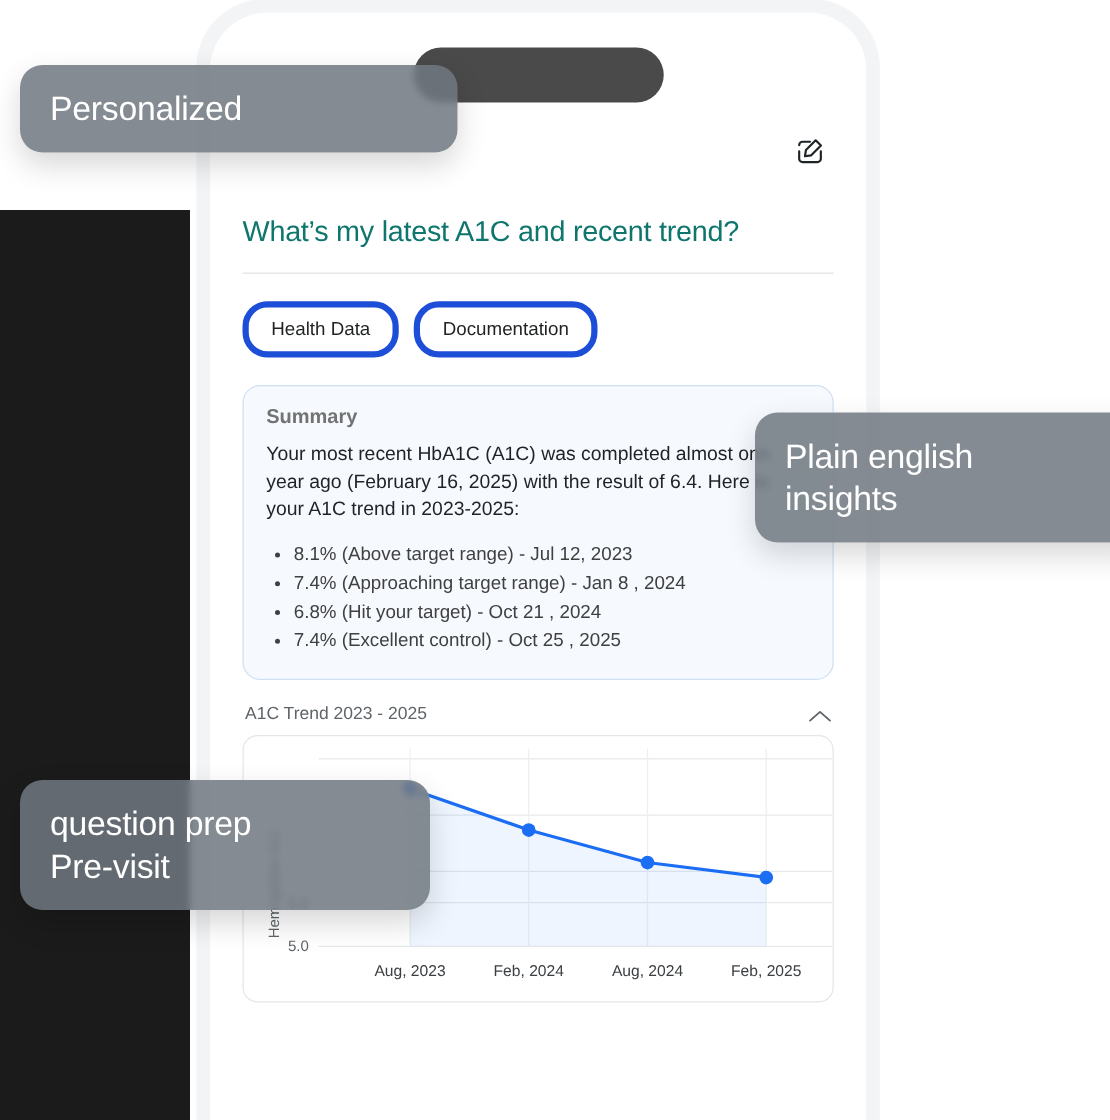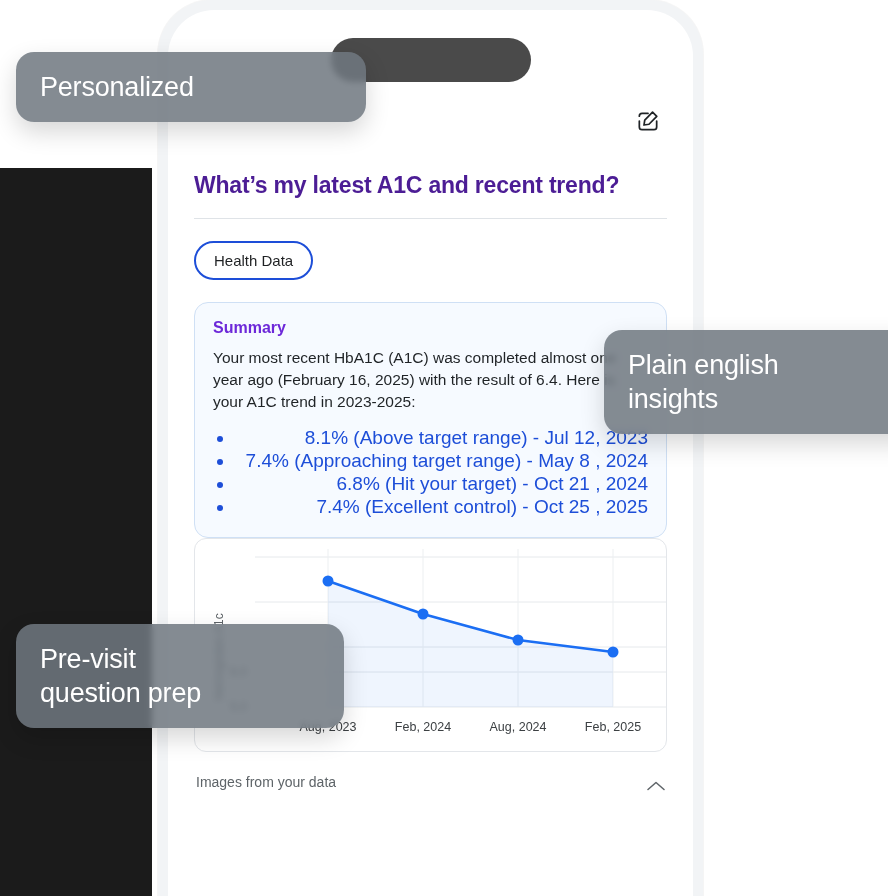--- a/index.html
+++ b/index.html
@@ -77,72 +77,71 @@
     left: 0;
     right: 0;
     bottom: 0;
     padding: 0 26px;
     box-sizing: border-box;
   }
 
   .question {
     font-size: 23px;
     line-height: 30px;
-    color: #4c1d95;
-    font-weight: 700;
+    color: #0f766e;
+    font-weight: 400;
     letter-spacing: -0.2px;
     padding: 10px 0 18px 0;
   }
   .divider {
     height: 1px;
     background: #dfe3e7;
     margin: 0 0 22px 0;
   }
 
   .chips {
     display: flex;
     gap: 12px;
     margin-bottom: 22px;
   }
   .chip {
-    border: 2px solid #1d4ed8;
+    border: 5px solid #1d4ed8;
     border-radius: 20px;
     padding: 9px 18px;
     font-size: 15px;
     color: #1f2123;
     background: #ffffff;
     cursor: pointer;
     white-space: nowrap;
   }
 
   .summary-card {
     border: 1px solid #cfe0f5;
     background: #f6faff;
     border-radius: 14px;
     padding: 16px 18px 18px 18px;
     box-sizing: border-box;
   }
   .summary-title {
-    color: #6d28d9;
+    color: #737373;
     font-size: 16px;
     font-weight: 600;
     margin-bottom: 10px;
   }
   .summary-body {
     color: #1f2326;
     font-size: 15.5px;
     line-height: 22px;
   }
   .summary-list {
     margin: 14px 0 0 0;
     padding-left: 22px;
-    color: #1d4ed8;
-    font-size: 19px;
+    color: #404040;
+    font-size: 15px;
     line-height: 22px;
-    text-align: right;
   }
   .summary-list li { margin-bottom: 1px; }
 
   .section-row {
     display: flex;
     align-items: center;
     justify-content: space-between;
     padding: 18px 2px 10px 2px;
   }
   .section-label {
@@ -210,33 +209,42 @@
       </span>
     </div>
 
     <div class="content">
 
       <div class="question">What’s my latest A1C and recent trend?</div>
       <div class="divider"></div>
 
       <div class="chips">
         <div class="chip">Health Data</div>
+        <div class="chip">Documentation</div>
       </div>
 
       <div class="summary-card">
         <div class="summary-title">Summary</div>
         <div class="summary-body">Your most recent HbA1C (A1C) was completed almost one year ago (February 16, 2025) with the result of 6.4. Here is your A1C trend in 2023-2025:</div>
         <ul class="summary-list">
           <li>8.1% (Above target range) - Jul 12, 2023</li>
-          <li>7.4% (Approaching  target range) - May 8 , 2024</li>
+          <li>7.4% (Approaching  target range) - Jan 8 , 2024</li>
           <li>6.8% (Hit your target) - Oct 21 , 2024</li>
           <li>7.4% (Excellent control) - Oct 25 , 2025</li>
         </ul>
       </div>
 
+      <div class="section-row">
+        <div class="section-label">A1C Trend 2023 - 2025</div>
+        <span class="chev">
+          <svg width="18" height="10" viewBox="0 0 18 10" fill="none" stroke="#5e6468" stroke-width="1.5" stroke-linecap="round" stroke-linejoin="round">
+            <path d="M1 8.5L9 1.5L17 8.5"></path>
+          </svg>
+        </span>
+      </div>
 
       <div class="chart-card">
         <svg class="chart-svg" width="493" height="212" viewBox="0 0 493 212">
 
           <line x1="60" y1="18" x2="480" y2="18" stroke="#e6e9ec" stroke-width="1"></line>
           <line x1="60" y1="63" x2="480" y2="63" stroke="#e6e9ec" stroke-width="1"></line>
           <line x1="60" y1="108" x2="480" y2="108" stroke="#e6e9ec" stroke-width="1"></line>
           <line x1="60" y1="133" x2="480" y2="133" stroke="#e6e9ec" stroke-width="1"></line>
           <line x1="60" y1="168" x2="480" y2="168" stroke="#e6e9ec" stroke-width="1"></line>
 
@@ -259,36 +267,28 @@
 
           <text x="28" y="118" text-anchor="middle" font-family="Liberation Sans, sans-serif" font-size="12" fill="#5e6468" transform="rotate(-90 28 118)">Hemoglobin A1c</text>
 
           <text x="133" y="192" text-anchor="middle" font-family="Liberation Sans, sans-serif" font-size="12.5" fill="#3c4043">Aug, 2023</text>
           <text x="228" y="192" text-anchor="middle" font-family="Liberation Sans, sans-serif" font-size="12.5" fill="#3c4043">Feb, 2024</text>
           <text x="323" y="192" text-anchor="middle" font-family="Liberation Sans, sans-serif" font-size="12.5" fill="#3c4043">Aug, 2024</text>
           <text x="418" y="192" text-anchor="middle" font-family="Liberation Sans, sans-serif" font-size="12.5" fill="#3c4043">Feb, 2025</text>
         </svg>
       </div>
 
-      <div class="footer-row">
-        <div class="section-label">Images from your data</div>
-        <span class="chev">
-          <svg width="18" height="10" viewBox="0 0 18 10" fill="none" stroke="#5e6468" stroke-width="1.5" stroke-linecap="round" stroke-linejoin="round">
-            <path d="M1 8.5L9 1.5L17 8.5"></path>
-          </svg>
-        </span>
-      </div>
 
     </div>
   </div>
 </div>
 
 <div class="callout" id="callout-1">
   <div>Personalized</div>
 </div>
 <div class="callout" id="callout-2">
   <div>Plain english</div>
   <div>insights</div>
 </div>
 <div class="callout" id="callout-3">
+  <div>question prep</div>
   <div>Pre-visit</div>
-  <div>question prep</div>
 </div>
 
 </body></html>

